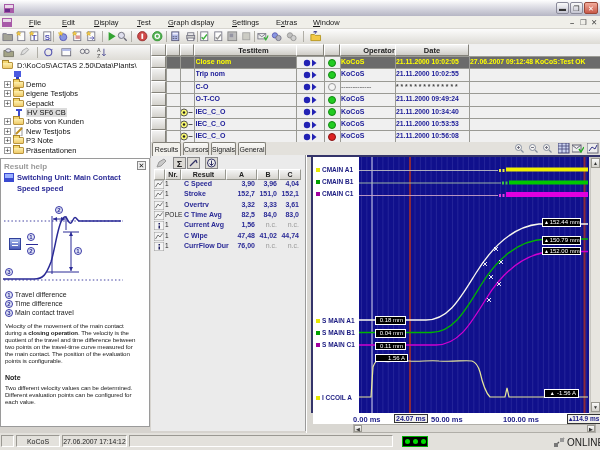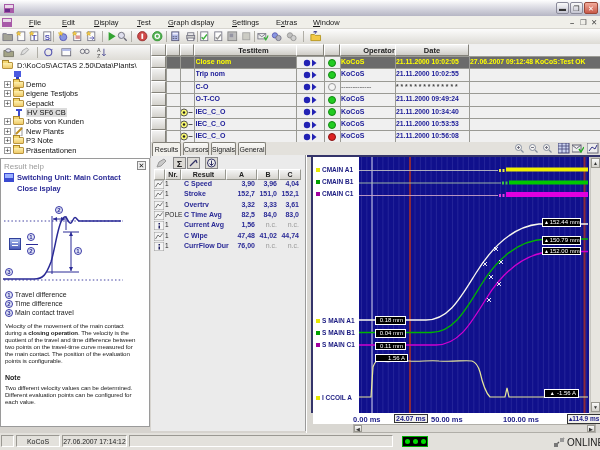--- a/index.html
+++ b/index.html
@@ -293,45 +293,45 @@
       <span class="plus" style="left:4px;top:1px">+</span>
       <span class="folder" style="left:13px;top:1px"></span>
       <span style="position:absolute;left:26px">Jobs von Kunden</span>
     </div>
   <div class="trow" style="top:66.8px">
       <span class="plus" style="left:4px;top:1px">+</span>
       <svg style="position:absolute;left:14px;top:0" width="10" height="9">
         <rect x="1" y="0" width="7" height="9" fill="#fff" stroke="#999"></rect>
         <line x1="2" y1="7" x2="8" y2="1" stroke="#c09020" stroke-width="2"></line>
       </svg>
-      <span style="position:absolute;left:26px">New Plants</span>
+      <span style="position:absolute;left:26px">New Testjobs</span>
     </div>
   <div class="trow" style="top:76.2px">
       <span class="plus" style="left:4px;top:1px">+</span>
       <span class="folder" style="left:13px;top:1px"></span>
       <span style="position:absolute;left:26px">P3 Note</span>
     </div>
   <div class="trow" style="top:85.6px">
       <span class="plus" style="left:4px;top:1px">+</span>
       <span class="folder" style="left:13px;top:1px"></span>
       <span style="position:absolute;left:26px">Präsentationen</span>
     </div>
 </div>
 
 <div class="abs" id="rhelp">
-  <div class="abs" style="left:3px;top:3px;font-size:8px;font-weight:normal;color:#9a9a9a">Result help</div>
+  <div class="abs" style="left:3px;top:3px;font-size:8px;font-weight:bold;color:#9a9a9a">Result help</div>
   <div class="abs" style="right:3px;top:2px;width:9px;height:9px;border:1px solid #888;font-size:7px;line-height:8px;text-align:center;color:#222;background:#f0f0f0">✕</div>
   <div class="abs" style="left:3px;top:14px">
       <svg width="11" height="10">
         <rect x="0" y="0" width="10" height="9" fill="#3a4ad0"></rect>
         <rect x="1" y="1" width="8" height="4" fill="#9ab0ff"></rect>
       </svg>
     </div>
   <div class="abs navy" style="left:16px;top:14px;font-size:7.5px;font-weight:bold">Switching Unit: Main Contact</div>
-  <div class="abs navy" style="left:16px;top:25px;font-size:7.5px;font-weight:bold">Close isplay</div>
+  <div class="abs navy" style="left:16px;top:25px;font-size:7.5px;font-weight:bold">Speed speed</div>
   <svg class="abs" style="left:0;top:38px" width="148" height="92" fill="none" stroke="#2a2a96">
     <line x1="3" y1="24" x2="122" y2="24" stroke-dasharray="1.5,2.2" stroke-width="0.9"></line>
     <line x1="3" y1="83" x2="122" y2="83" stroke-dasharray="1.5,2.2" stroke-width="0.9"></line>
     <path d="M2,82 L33,82 C42,82 45,78 50,65 C54,52 57,28 61,23 C62.5,20.5 64,18.5 65.5,21 C67,23.5 68.5,27 70,26 C71.5,25 72.5,20.5 74,20.5 C75.5,20.5 76.5,23.5 78,24 L120,24" stroke-width="1.5"></path>
     <line x1="51" y1="19" x2="51" y2="77" stroke-width="1"></line>
     <line x1="65" y1="19" x2="65" y2="33" stroke-width="1"></line>
     <line x1="52" y1="22" x2="64" y2="22" stroke-width="1"></line>
     <path d="M52,22 l4,-2 v4 z M64,22 l-4,-2 v4 z" fill="#2a2a96" stroke="none"></path>
     <line x1="70" y1="35" x2="70" y2="74" stroke-width="1"></line>
     <path d="M70,35 l-2,4 h4 z M70,74 l-2,-4 h4 z" fill="#2a2a96" stroke="none"></path>

